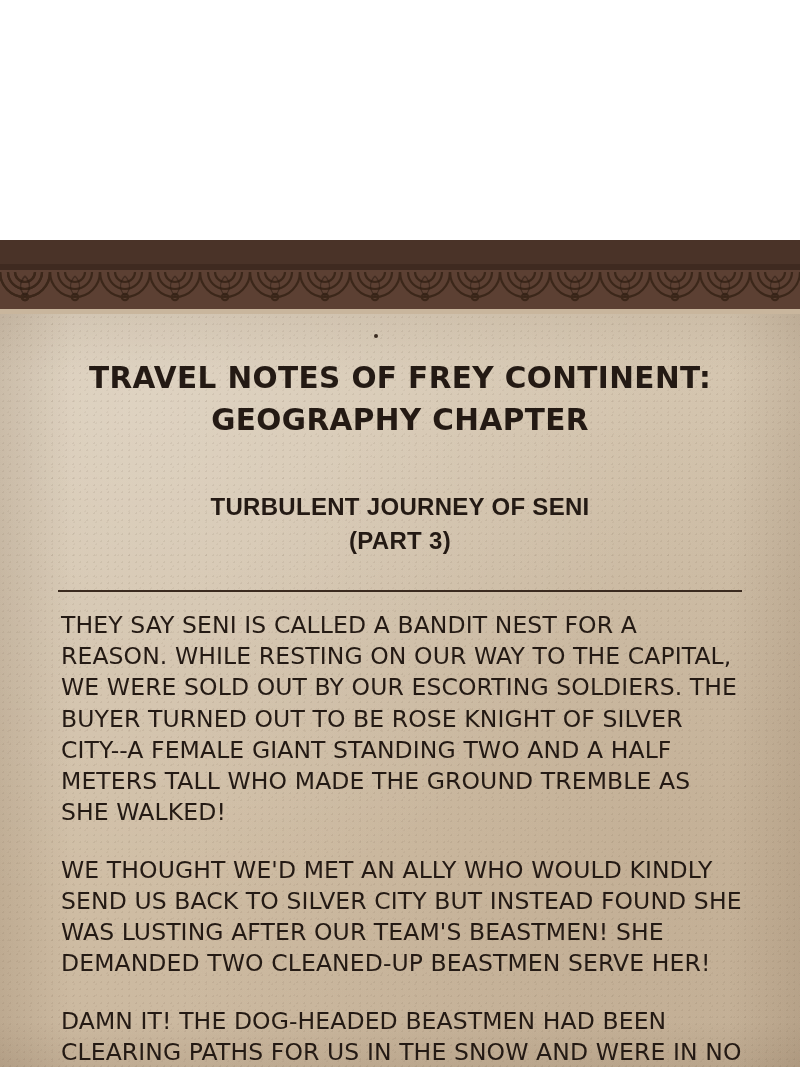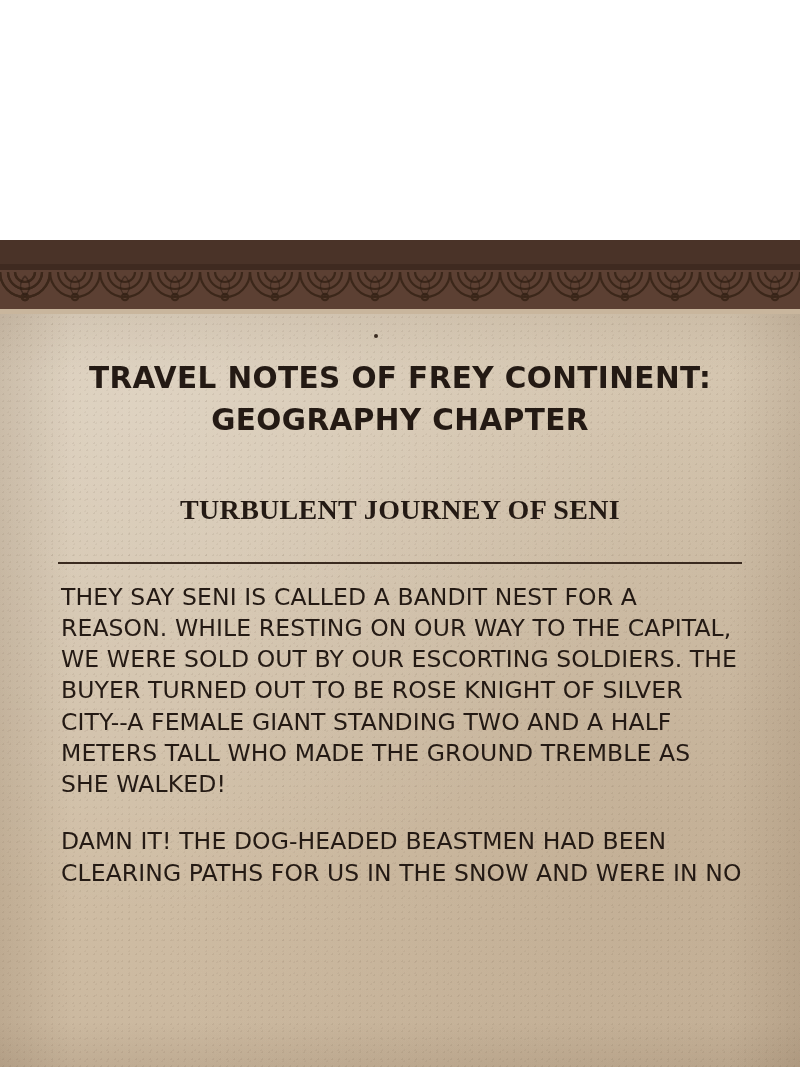--- a/index.html
+++ b/index.html
@@ -116,22 +116,22 @@
   .main-title {
     font-family: "DejaVu Sans", sans-serif;
     font-size: 29.5px;
     font-weight: 700;
     letter-spacing: 0.4px;
     line-height: 1.42;
     margin: 0;
     text-transform: uppercase;
   }
   .subtitle {
-    font-family: Liberation Serif, serif;
-    font-size: 28px;
+    font-family: Liberation Sans, sans-serif;
+    font-size: 24px;
     font-weight: 700;
     letter-spacing: 0.3px;
     line-height: 1.42;
     margin: 48px 0 0 0;
     text-transform: uppercase;
   }
   .subtitle .part {
     display: block;
   }
 
@@ -246,26 +246,28 @@
 
   <div class="parchment">
     <div class="dot-mark"></div>
 
     <div class="content">
 
       <div class="title-block">
         <h1 class="main-title">TRAVEL NOTES OF FREY CONTINENT: GEOGRAPHY CHAPTER</h1>
         <h2 class="subtitle">
           <span>TURBULENT JOURNEY OF SENI</span>
+          <span class="part">(PART 3)</span>
         </h2>
       </div>
 
       <hr class="divider">
 
       <div class="body-text">
         <p>THEY SAY SENI IS CALLED A BANDIT NEST FOR A REASON. WHILE RESTING ON OUR WAY TO THE CAPITAL, WE WERE SOLD OUT BY OUR ESCORTING SOLDIERS. THE BUYER TURNED OUT TO BE ROSE KNIGHT OF SILVER CITY--A FEMALE GIANT STANDING TWO AND A HALF METERS TALL WHO MADE THE GROUND TREMBLE AS SHE WALKED!</p>
+        <p>WE THOUGHT WE'D MET AN ALLY WHO WOULD KINDLY SEND US BACK TO SILVER CITY BUT INSTEAD FOUND SHE WAS LUSTING AFTER OUR TEAM'S BEASTMEN! SHE DEMANDED TWO CLEANED-UP BEASTMEN SERVE HER!</p>
         <p>DAMN IT! THE DOG-HEADED BEASTMEN HAD BEEN CLEARING PATHS FOR US IN THE SNOW AND WERE IN NO</p>
       </div>
 
     </div>
   </div>
 
 </div>
 
 </body></html>

